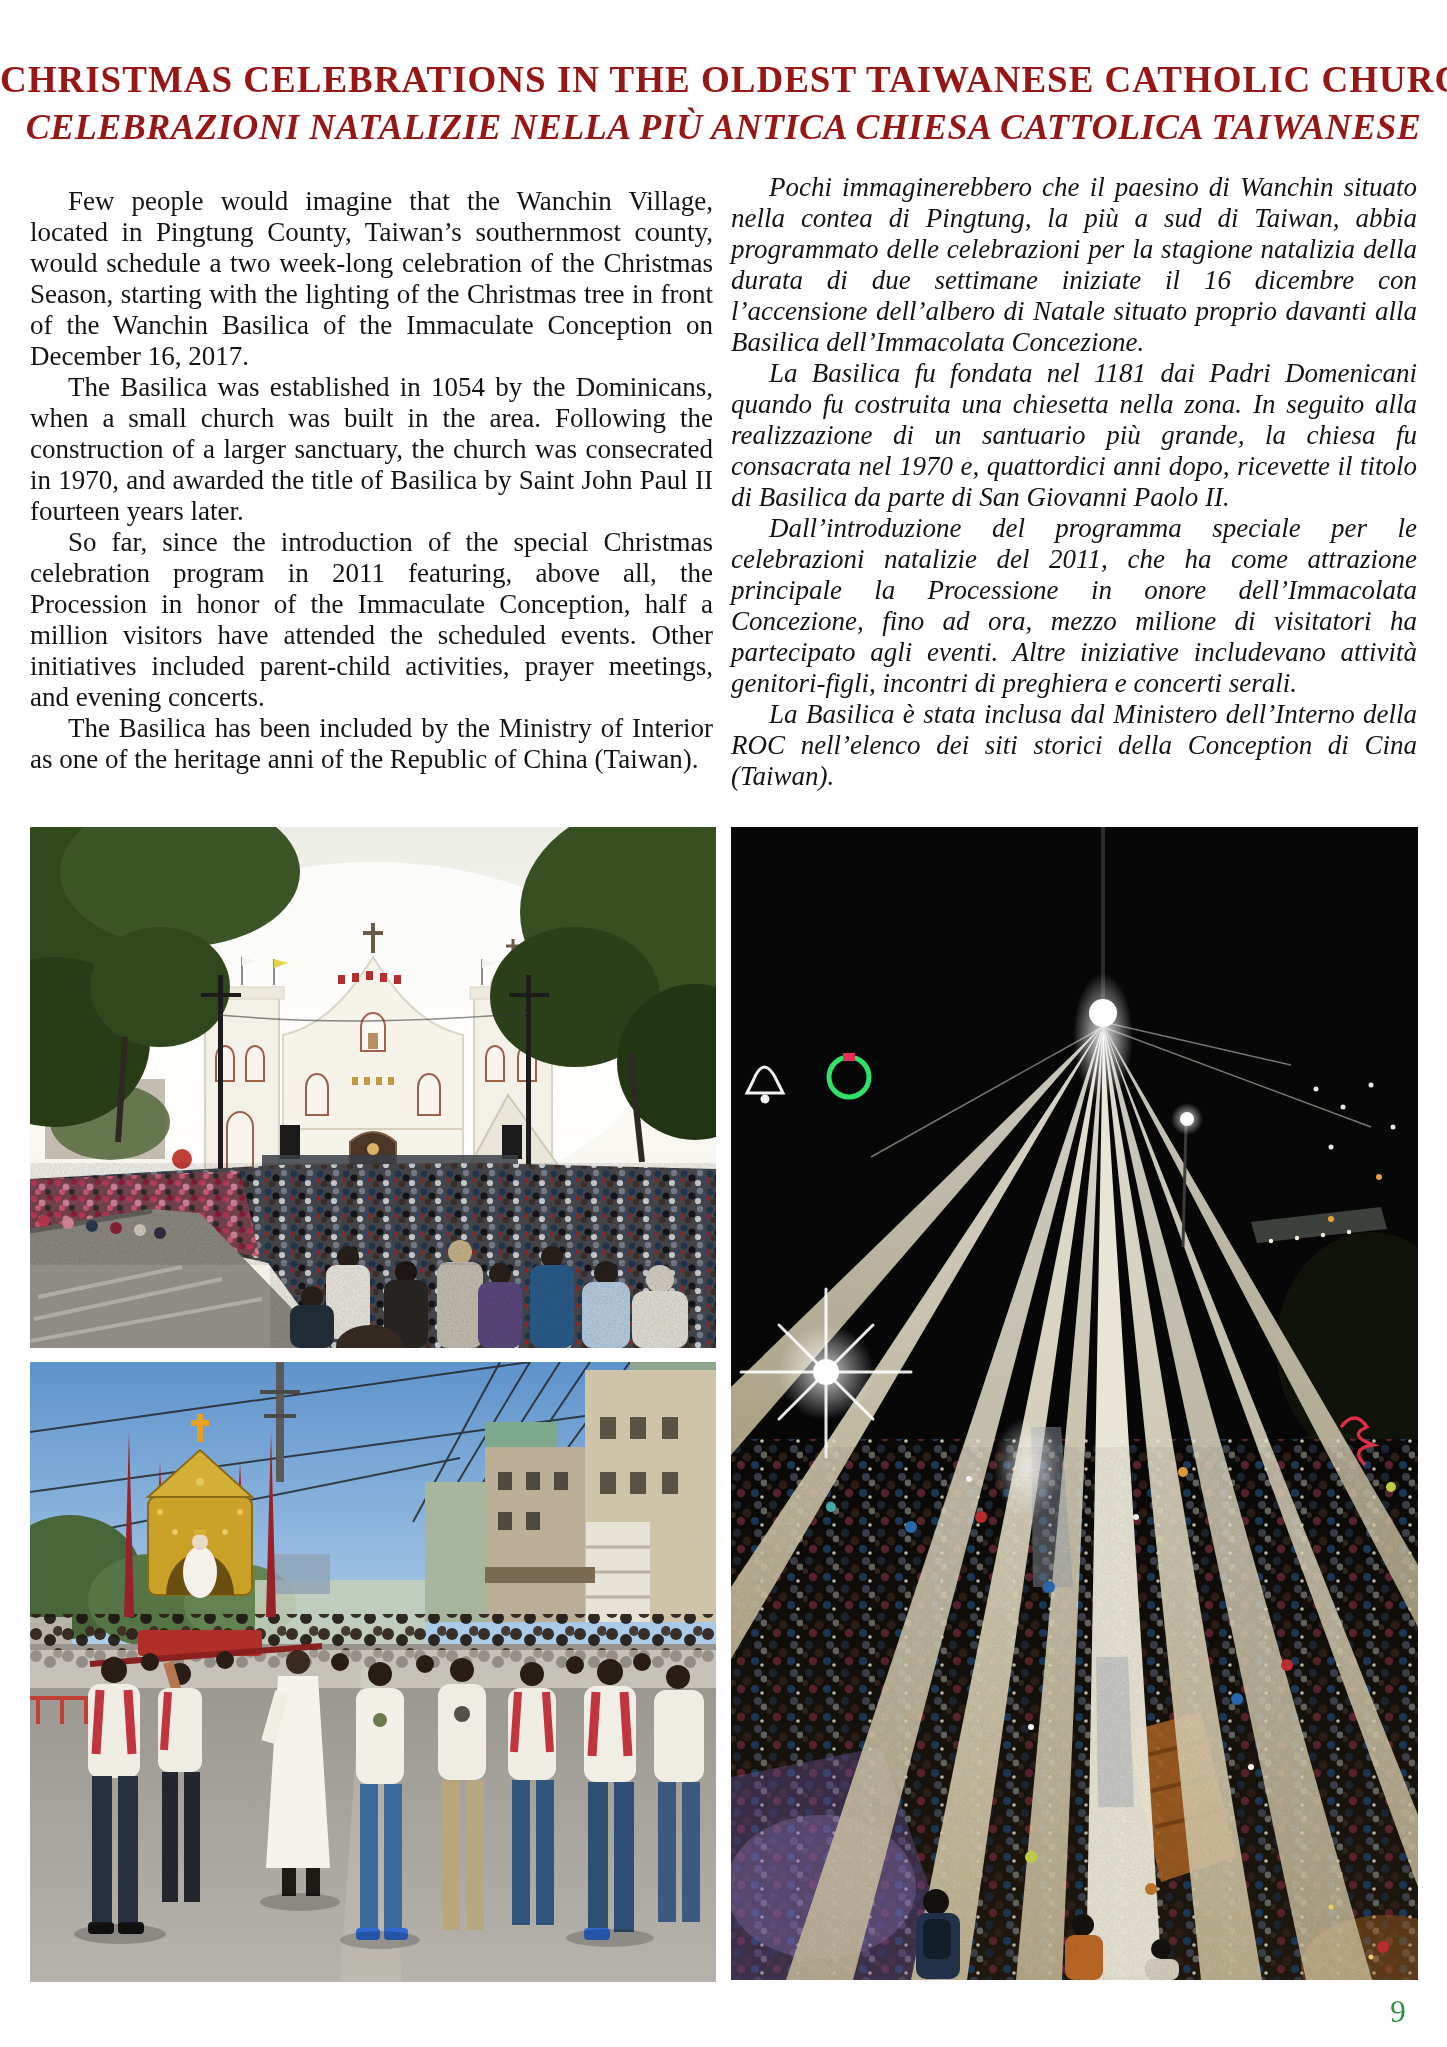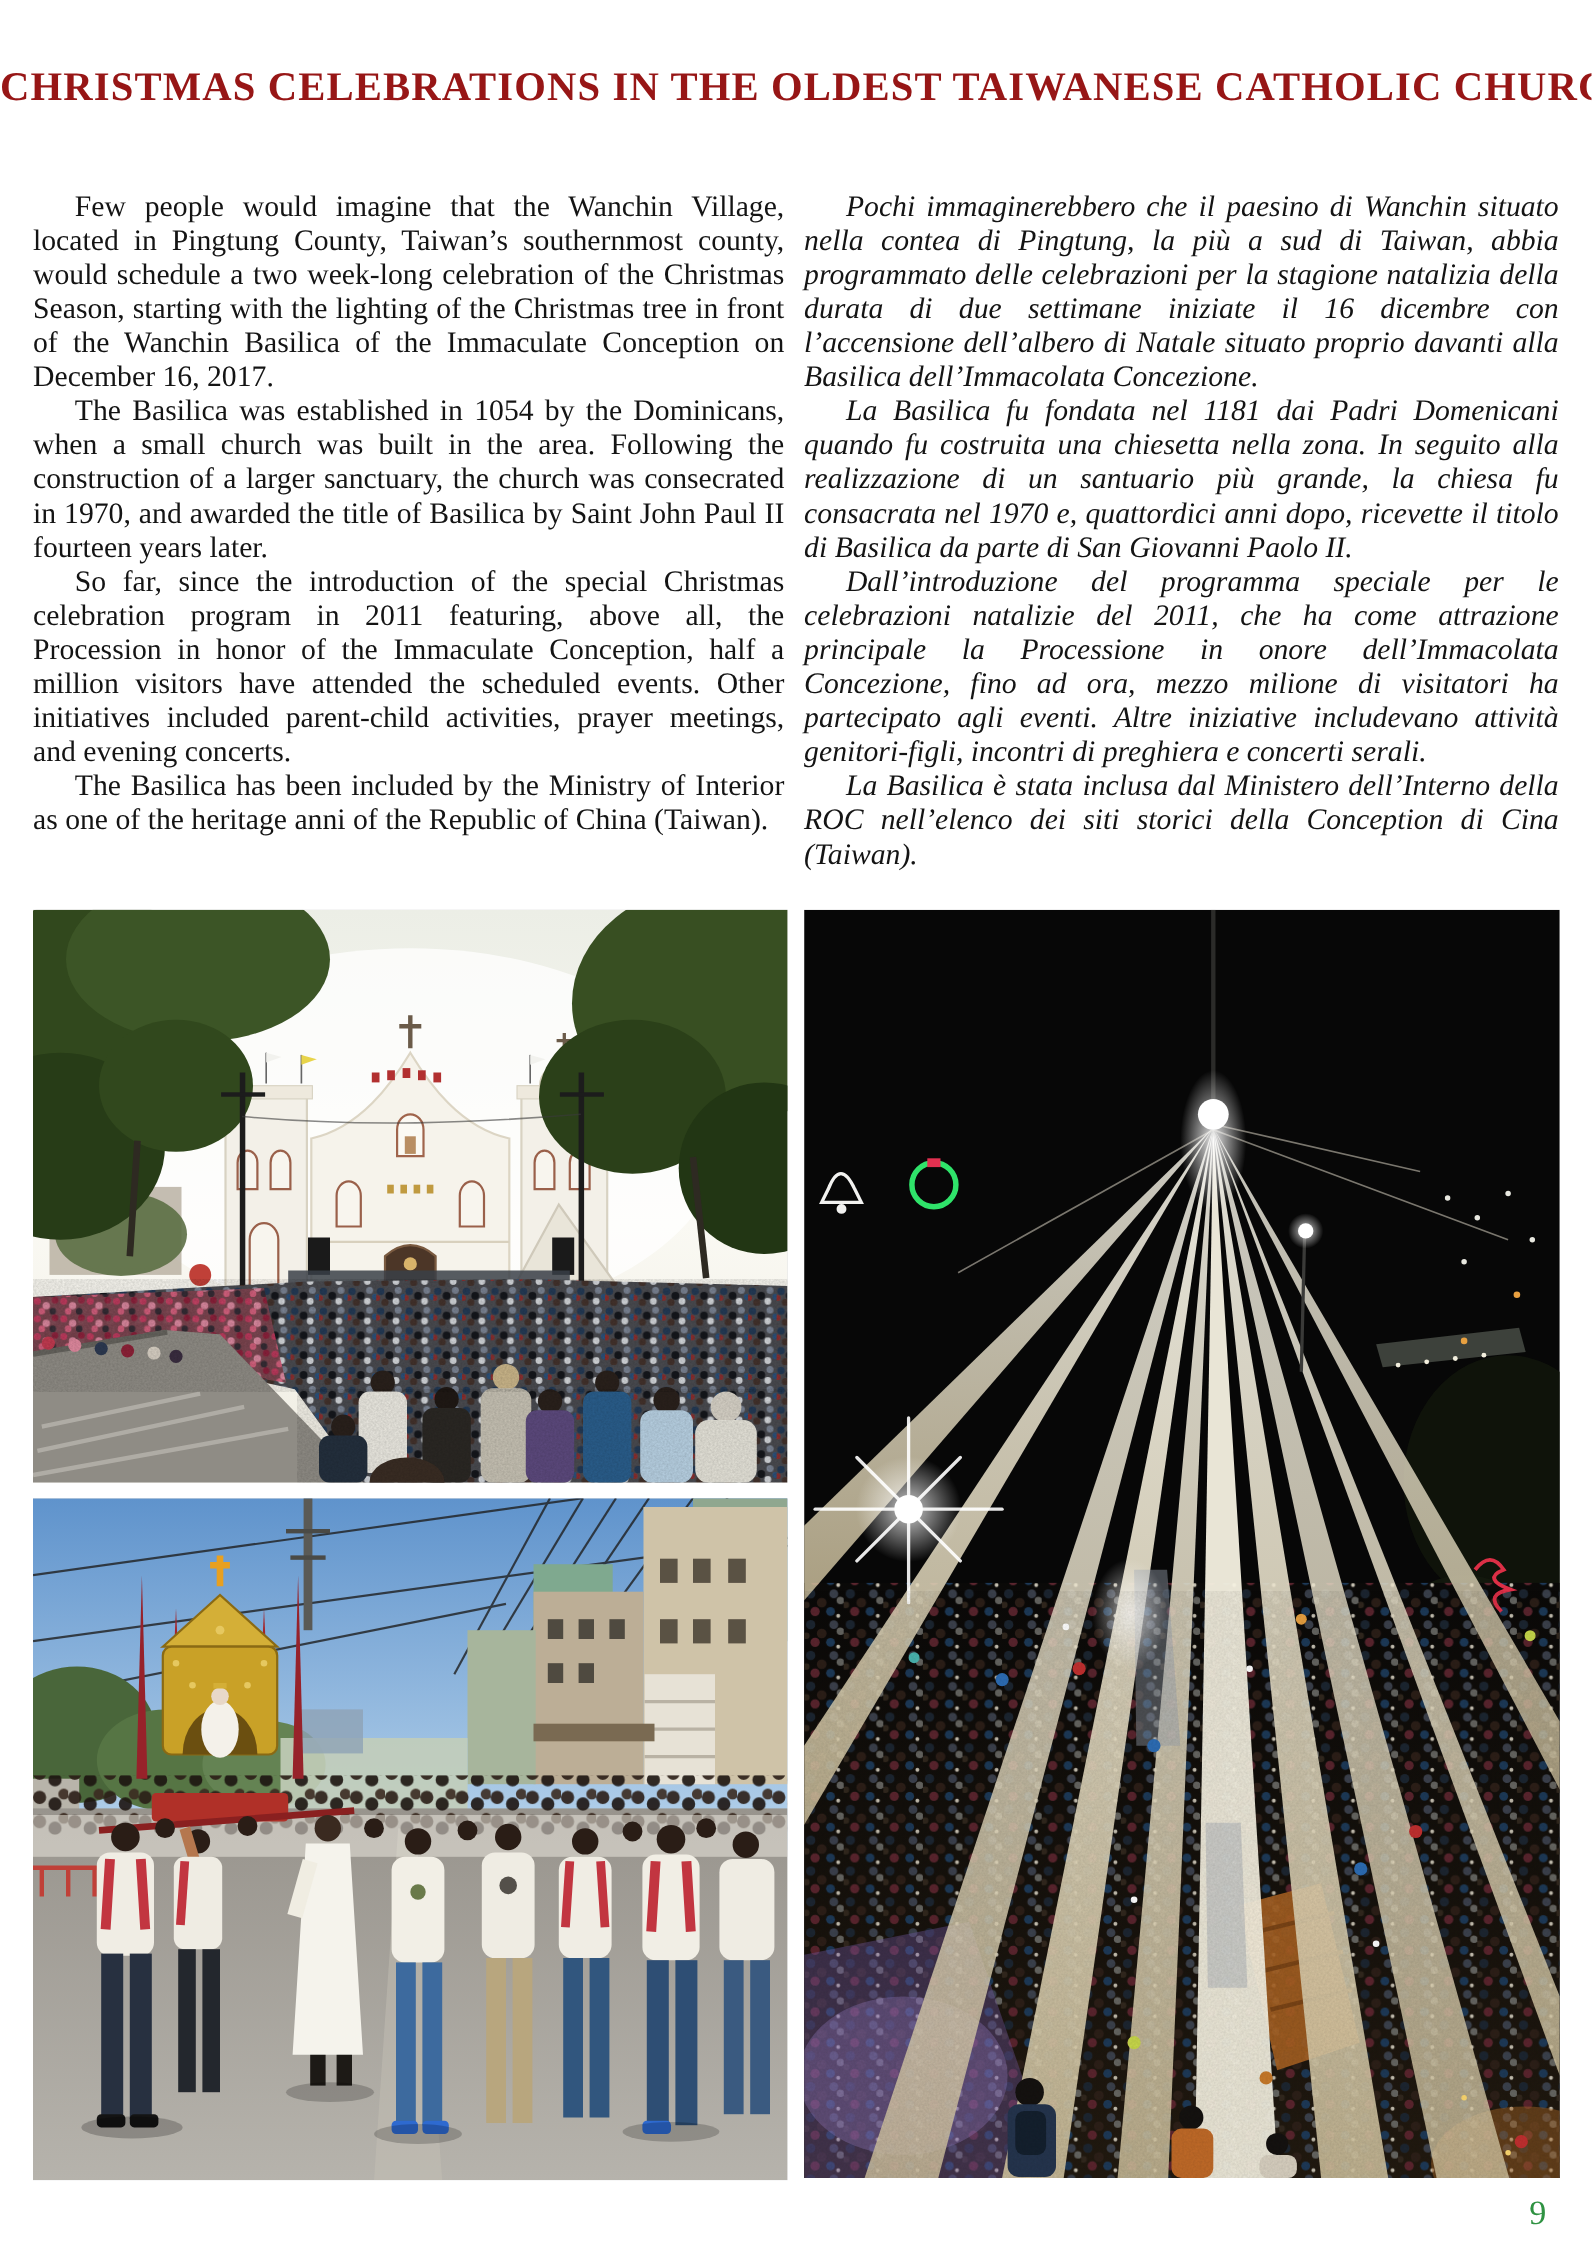--- a/index.html
+++ b/index.html
@@ -3,38 +3,39 @@
 <meta charset="utf-8">
 <style>
   html,body{margin:0;padding:0;background:#ffffff;}
   #page{position:relative;width:1447px;height:2047px;background:#ffffff;overflow:hidden;
         font-family:"Liberation Serif", serif;color:#141414;}
   .title{position:absolute;left:0;right:0;top:58px;margin:0;text-align:center;
          font-size:37px;font-weight:bold;letter-spacing:1px;color:#971616;white-space:nowrap;}
   .subtitle{position:absolute;left:0;right:0;top:106px;margin:0;text-align:center;
          font-size:36px;font-weight:bold;font-style:italic;letter-spacing:.5px;color:#971616;white-space:nowrap;}
   .col{position:absolute;top:172px;}
-  .col-en{left:30px;width:683px;}
+  .col-en{left:30px;width:683px;margin-top:14px;}
   .col-it{left:731px;width:686px;}
   .col p{margin:0;font-size:27px;line-height:31px;text-align:justify;text-indent:38px;}
   .col-it p{font-style:italic;}
   figure.photo{position:absolute;margin:0;overflow:hidden;background:#ddd;}
   #photo1{left:30px;top:827px;width:686px;height:521px;}
   #photo2{left:30px;top:1362px;width:686px;height:620px;}
   #photo3{left:731px;top:827px;width:687px;height:1153px;}
   .folio{position:absolute;left:1378px;top:1994px;width:40px;text-align:center;
          font-size:31px;color:#2f9242;}
   svg{display:block;}
 </style>
 </head>
 <body>
 
 <div id="page">
 
   <h1 class="title">CHRISTMAS CELEBRATIONS IN THE OLDEST TAIWANESE CATHOLIC CHURCH</h1>
+  <h2 class="subtitle">CELEBRAZIONI NATALIZIE NELLA PIÙ ANTICA CHIESA CATTOLICA TAIWANESE</h2>
 
   <div class="col col-en">
     <p>Few people would imagine that the Wanchin Village, located in Pingtung County, Taiwan’s southernmost county, would schedule a two week-long celebration of the Christmas Season, starting with the lighting of the Christmas tree in front of the Wanchin Basilica of the Immaculate Conception on December 16, 2017.</p>
     <p>The Basilica was established in 1054 by the Dominicans, when a small church was built in the area. Following the construction of a larger sanctuary, the church was consecrated in 1970, and awarded the title of Basilica by Saint John Paul II fourteen years later.</p>
     <p>So far, since the introduction of the special Christmas celebration program in 2011 featuring, above all, the Procession in honor of the Immaculate Conception, half a million visitors have attended the scheduled events. Other initiatives included parent-child activities, prayer meetings, and evening concerts.</p>
     <p>The Basilica has been included by the Ministry of Interior as one of the heritage anni of the Republic of China (Taiwan).</p>
   </div>
 
   <div class="col col-it">
     <p>Pochi immaginerebbero che il paesino di Wanchin situato nella contea di Pingtung, la più a sud di Taiwan, abbia programmato delle celebrazioni per la stagione natalizia della durata di due settimane iniziate il 16 dicembre con l’accensione dell’albero di Natale situato proprio davanti alla Basilica dell’Immacolata Concezione.</p>

